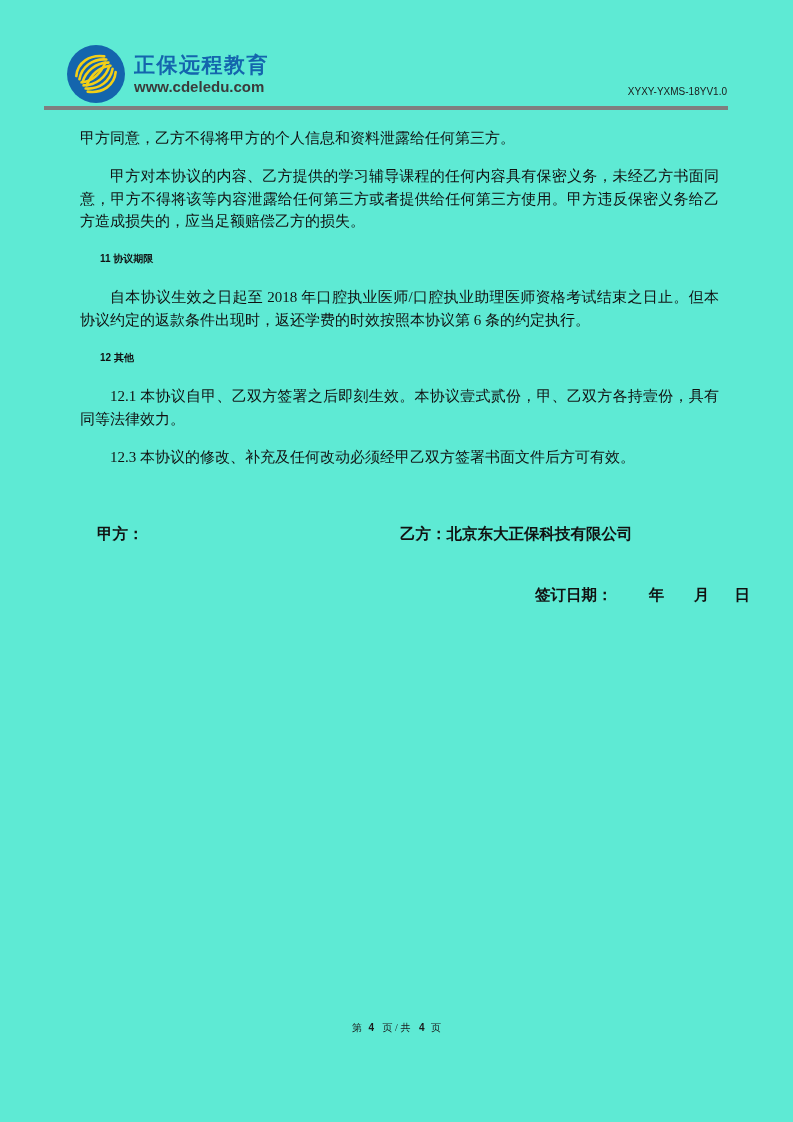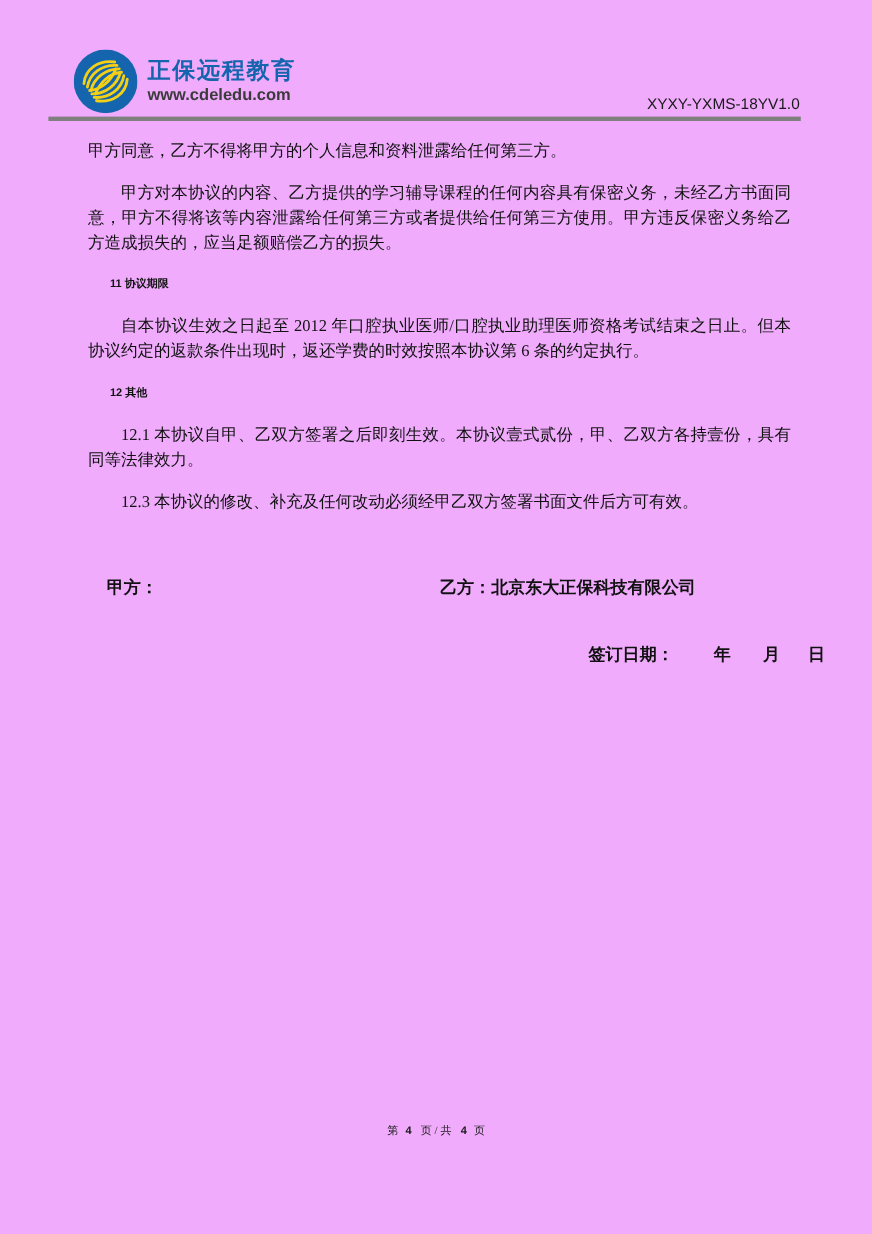--- a/index.html
+++ b/index.html
@@ -6,21 +6,21 @@
     --brand-blue:#1465ad;
     --brand-yellow:#f3cf16;
     --rule-gray:#7f7f7f;
     --ink:#111111;
   }
   *{margin:0;padding:0;box-sizing:border-box;}
   html,body{background:#ffffff;}
   .page{
     position:relative;
     width:793px;height:1122px;
-    background:#f0abfc;
+    background:#5eead4;
     overflow:hidden;
     font-family:"Liberation Serif","DejaVu Serif",serif;
     color:var(--ink);
   }
 
   
   .doc-header{position:absolute;top:0;left:0;width:100%;height:110px;}
   .logo-block{position:absolute;top:45px;left:67px;display:flex;align-items:center;}
   .logo-mark{width:58px;height:58px;display:block;}
   .logo-text{margin-left:9px;display:flex;flex-direction:column;justify-content:center;}
@@ -29,21 +29,21 @@
     font-weight:bold;font-size:21px;letter-spacing:1.5px;
     color:var(--brand-blue);line-height:1.25;
   }
   .brand-url{
     font-family:"Liberation Sans","DejaVu Sans",sans-serif;
     font-weight:bold;font-size:15px;color:#3b3b3b;line-height:1.2;
   }
   .doc-code{
     position:absolute;top:86px;right:66px;
     font-family:"Liberation Sans","DejaVu Sans",sans-serif;
-    font-size:14px;color:#1a1a1a;
+    font-size:10px;color:#1a1a1a;
   }
   .header-rule{
     position:absolute;top:106px;left:44px;width:684px;height:4px;
     background:var(--rule-gray);
   }
 
   
   .content{
     position:absolute;top:111px;left:64px;width:671px;
     font-size:15px;line-height:22.3px;text-align:justify;
@@ -119,21 +119,21 @@
     </div>
     <span class="doc-code">XYXY-YXMS-18YV1.0</span>
     <div class="header-rule"></div>
   </div>
 
   <div class="content">
     <p>甲方同意，乙方不得将甲方的个人信息和资料泄露给任何第三方。</p>
     <p class="indent">甲方对本协议的内容、乙方提供的学习辅导课程的任何内容具有保密义务，未经乙方书面同意，甲方不得将该等内容泄露给任何第三方或者提供给任何第三方使用。甲方违反保密义务给乙方造成损失的，应当足额赔偿乙方的损失。</p>
 
     <p class="sec-heading">11 协议期限</p>
-    <p class="indent">自本协议生效之日起至 2012 年口腔执业医师/口腔执业助理医师资格考试结束之日止。但本协议约定的返款条件出现时，返还学费的时效按照本协议第 6 条的约定执行。</p>
+    <p class="indent">自本协议生效之日起至 2018 年口腔执业医师/口腔执业助理医师资格考试结束之日止。但本协议约定的返款条件出现时，返还学费的时效按照本协议第 6 条的约定执行。</p>
 
     <p class="sec-heading h12">12 其他</p>
     <p class="indent">12.1 本协议自甲、乙双方签署之后即刻生效。本协议壹式贰份，甲、乙双方各持壹份，具有同等法律效力。</p>
     <p class="indent">12.3 本协议的修改、补充及任何改动必须经甲乙双方签署书面文件后方可有效。</p>
 
   </div>
 
   <div class="signature-row">
     <span class="party-a">甲方：</span>
     <span class="party-b">乙方：北京东大正保科技有限公司</span>

